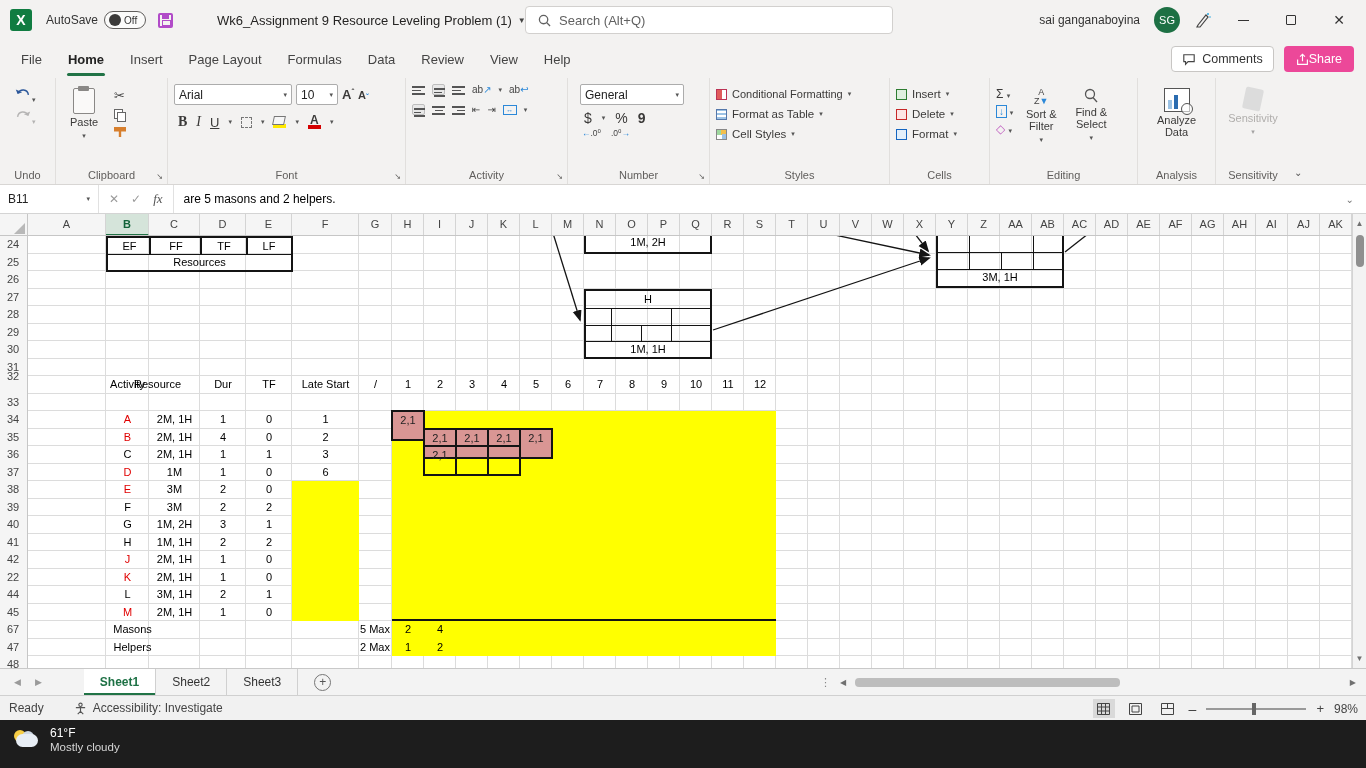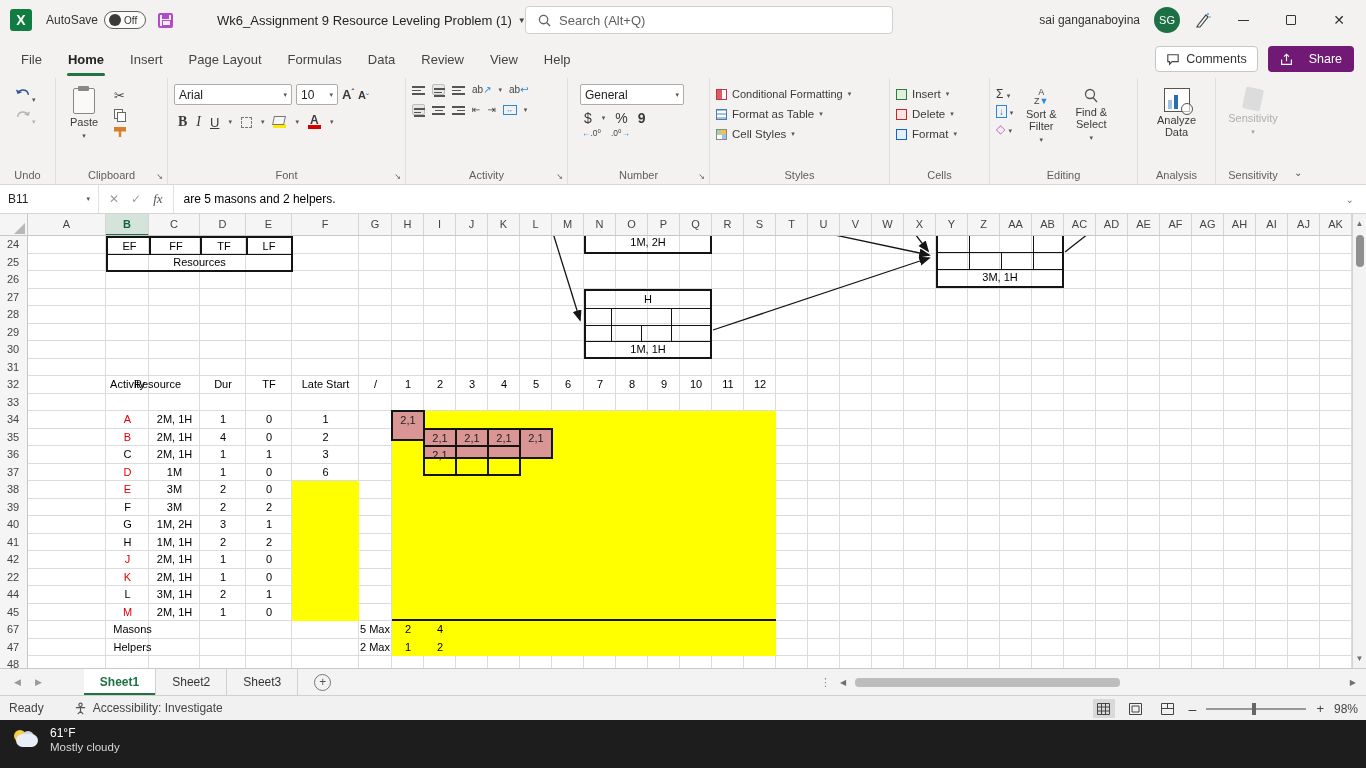--- a/index.html
+++ b/index.html
@@ -31,21 +31,21 @@
   .res-g{width:10px;height:10px;border:1px solid #333;border-radius:1px;}
   
   .menubar{left:0;top:40px;width:1366px;height:38px;background:#f3f2f1;display:flex;align-items:center;}
   #menu-tabs{display:flex;align-items:center;height:100%;padding-left:8px;}
   .mtab{padding:0 13px;font-size:13px;color:#444;height:100%;display:flex;align-items:center;position:relative;}
   .mtab.active{font-weight:bold;color:#222;}
   .mtab.active:after{content:"";position:absolute;left:12px;right:12px;bottom:2px;height:3px;background:#217346;border-radius:2px;}
   .mb-right{position:absolute;right:12px;top:46px;display:flex;gap:10px;}
   .btn-comments{height:26px;border:1px solid #c8c6c4;background:#fff;border-radius:4px;display:flex;
                 align-items:center;gap:6px;padding:0 10px;font-size:12.5px;color:#333;}
-  .btn-share{height:26px;background:#701a75;border-radius:4px;display:flex;align-items:center;gap:16px;
+  .btn-share{height:26px;background:#ec4899;border-radius:4px;display:flex;align-items:center;gap:0;
              padding:0 12px;font-size:12.5px;color:#fff;}
   
   .ribbon{left:0;top:78px;width:1366px;height:107px;background:#f3f2f1;border-bottom:1px solid #d8d6d4;
           display:flex;font-size:11px;color:#3b3a39;}
   .rgroup{position:relative;height:100%;border-right:1px solid #e1dfdd;padding:6px 6px 18px 6px;}
   .glabel{position:absolute;bottom:3px;left:0;right:0;text-align:center;font-size:11px;color:#605e5c;}
   .launcher{position:absolute;bottom:3px;right:4px;font-size:8px;color:#605e5c;}
   .combo{background:#fff;border:1px solid #acacac;border-radius:2px;height:21px;display:flex;align-items:center;
          justify-content:space-between;font-size:12px;color:#222;padding:0 4px;}
   .lines3{display:inline-block;width:13px;height:11px;}
@@ -517,21 +517,21 @@
       <line x1="1065" y1="16" x2="1093" y2="-6" stroke="#141414" stroke-width="1.3"></line>
     </svg>
   <div class="rnum" style="top:0px;">24</div>
       <div class="rnum" style="top:17.5px;">25</div>
       <div class="rnum" style="top:35px;">26</div>
       <div class="rnum" style="top:52.5px;">27</div>
       <div class="rnum" style="top:70px;">28</div>
       <div class="rnum" style="top:87.5px;">29</div>
       <div class="rnum" style="top:105px;">30</div>
       <div class="rnum" style="top:122.5px;">31</div>
-      <div class="rnum" style="top:140px;">32</div>
+      <div class="rnum" style="top:132px;">32</div>
       <div class="rnum" style="top:157.5px;">33</div>
       <div class="rnum" style="top:175px;">34</div>
       <div class="rnum" style="top:192.5px;">35</div>
       <div class="rnum" style="top:210px;">36</div>
       <div class="rnum" style="top:227.5px;">37</div>
       <div class="rnum" style="top:245px;">38</div>
       <div class="rnum" style="top:262.5px;">39</div>
       <div class="rnum" style="top:280px;">40</div>
       <div class="rnum" style="top:297.5px;">41</div>
       <div class="rnum" style="top:315px;">42</div>

